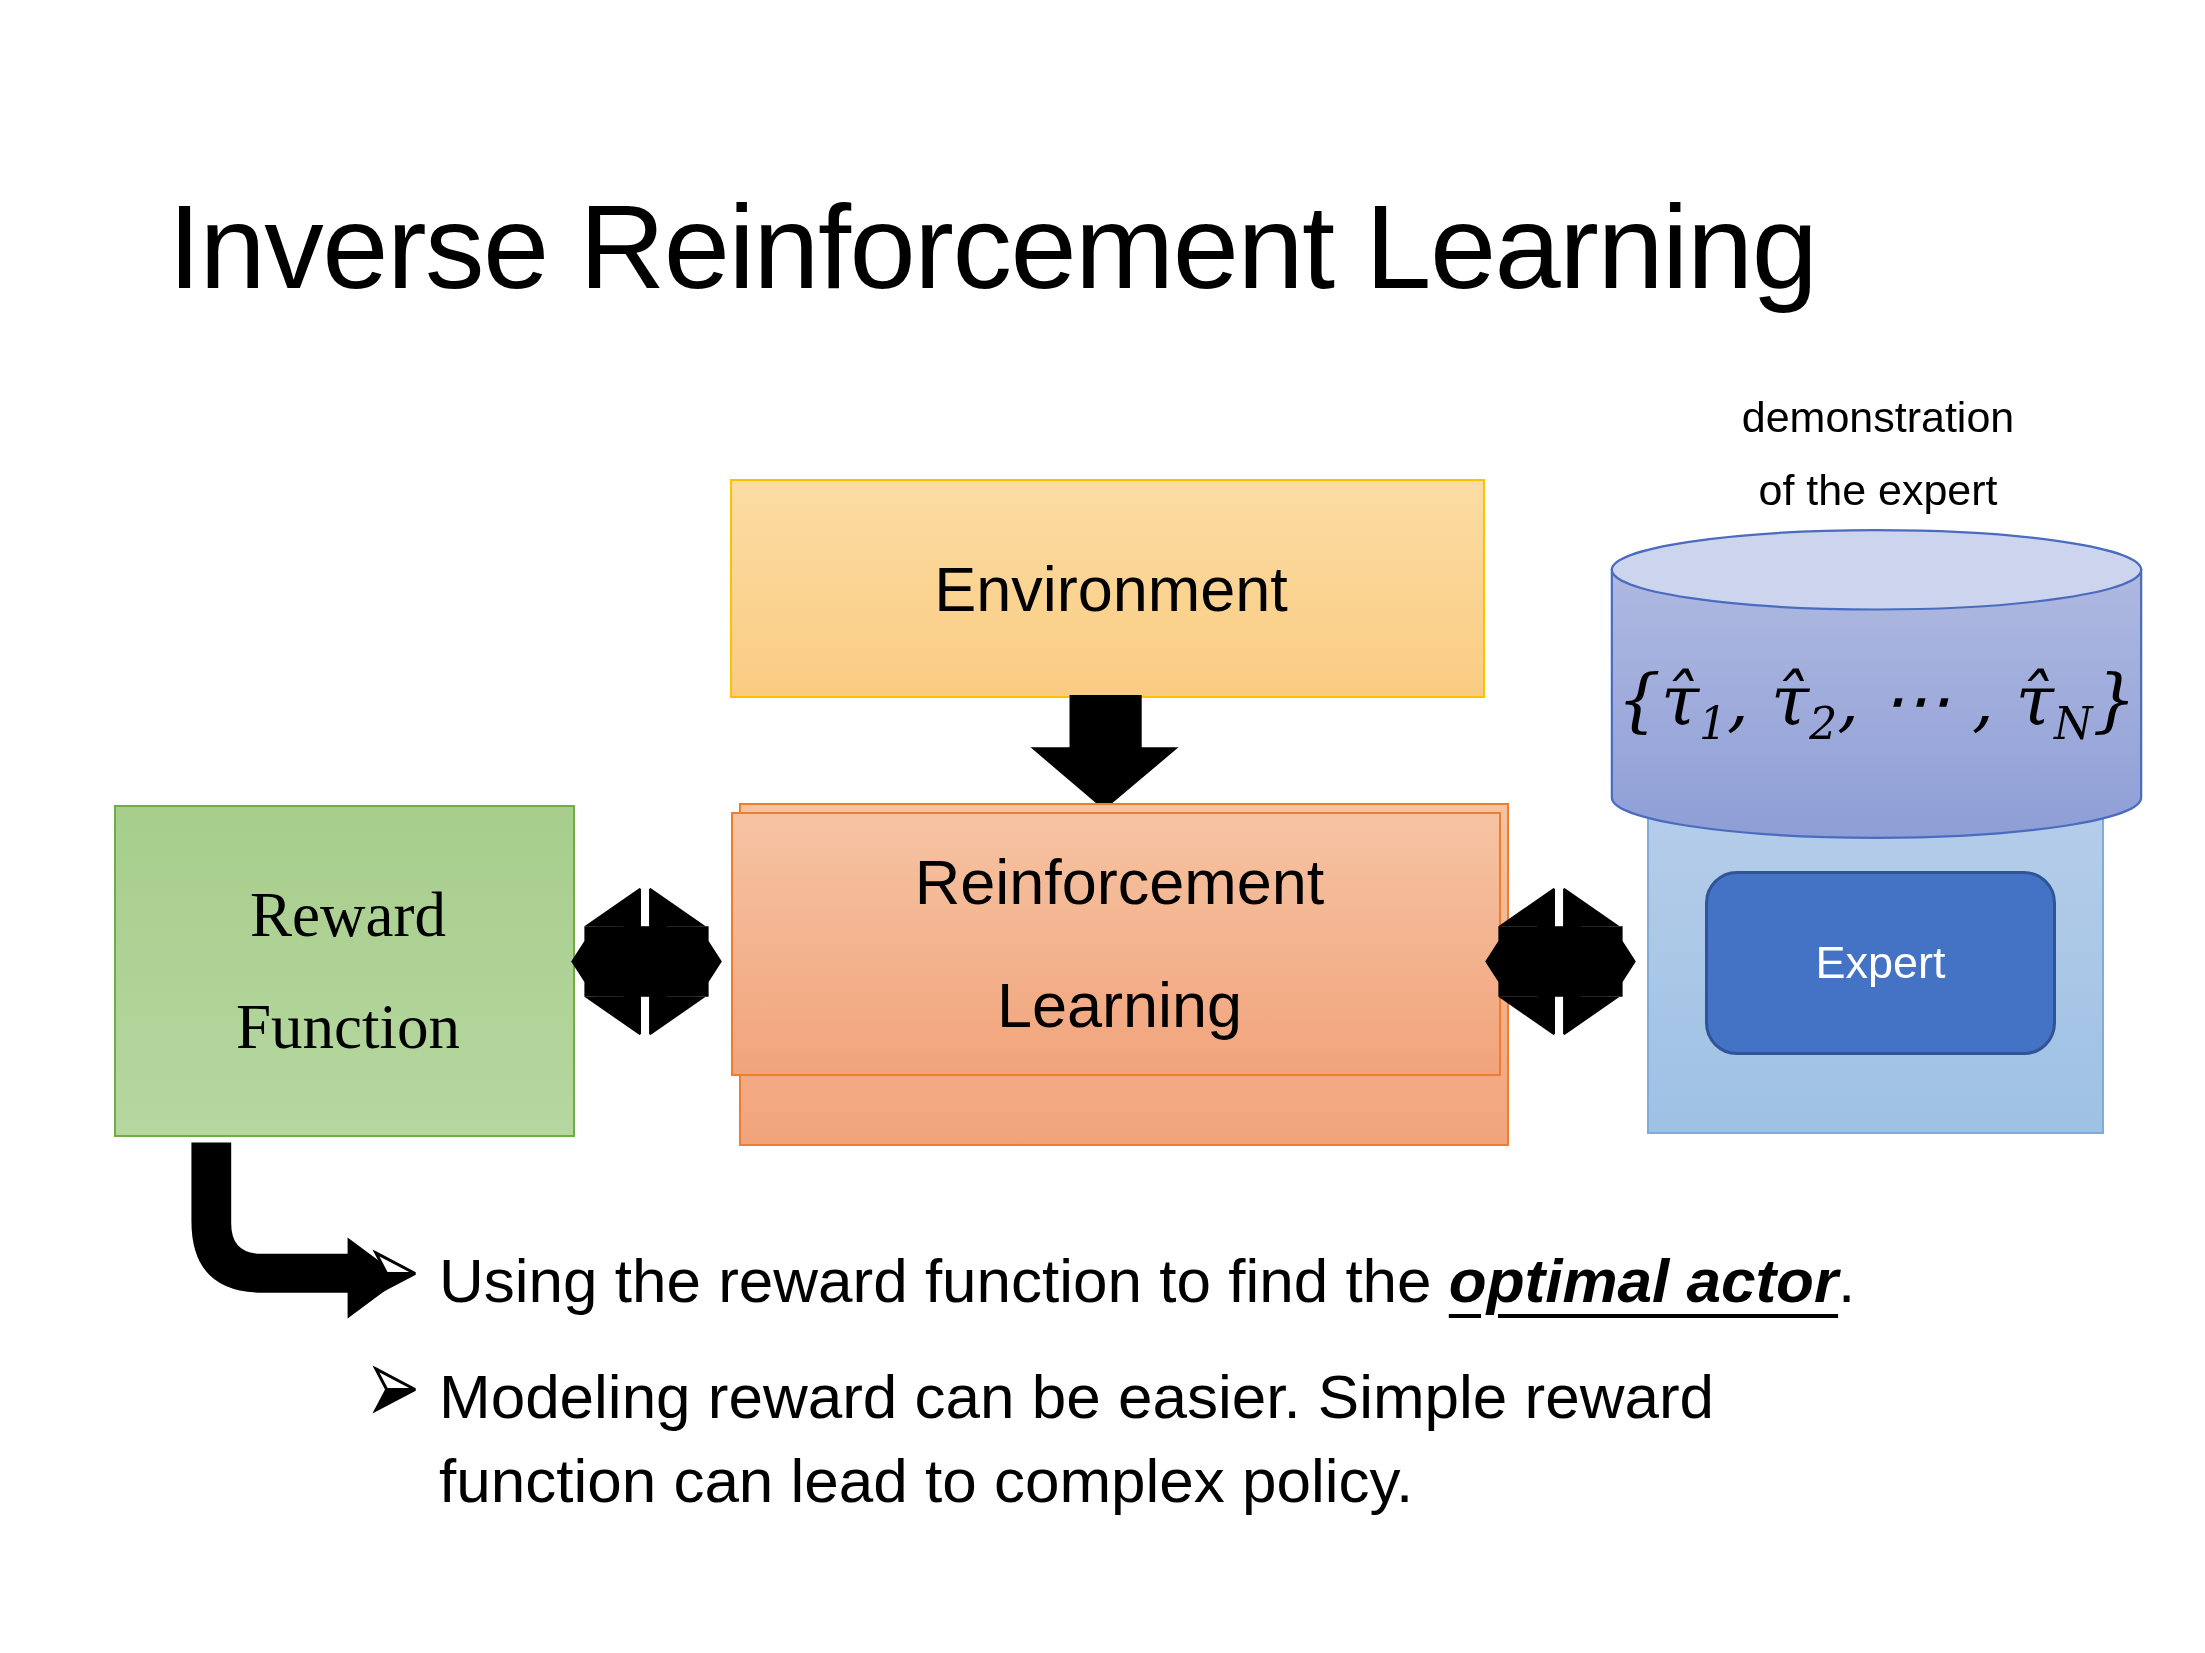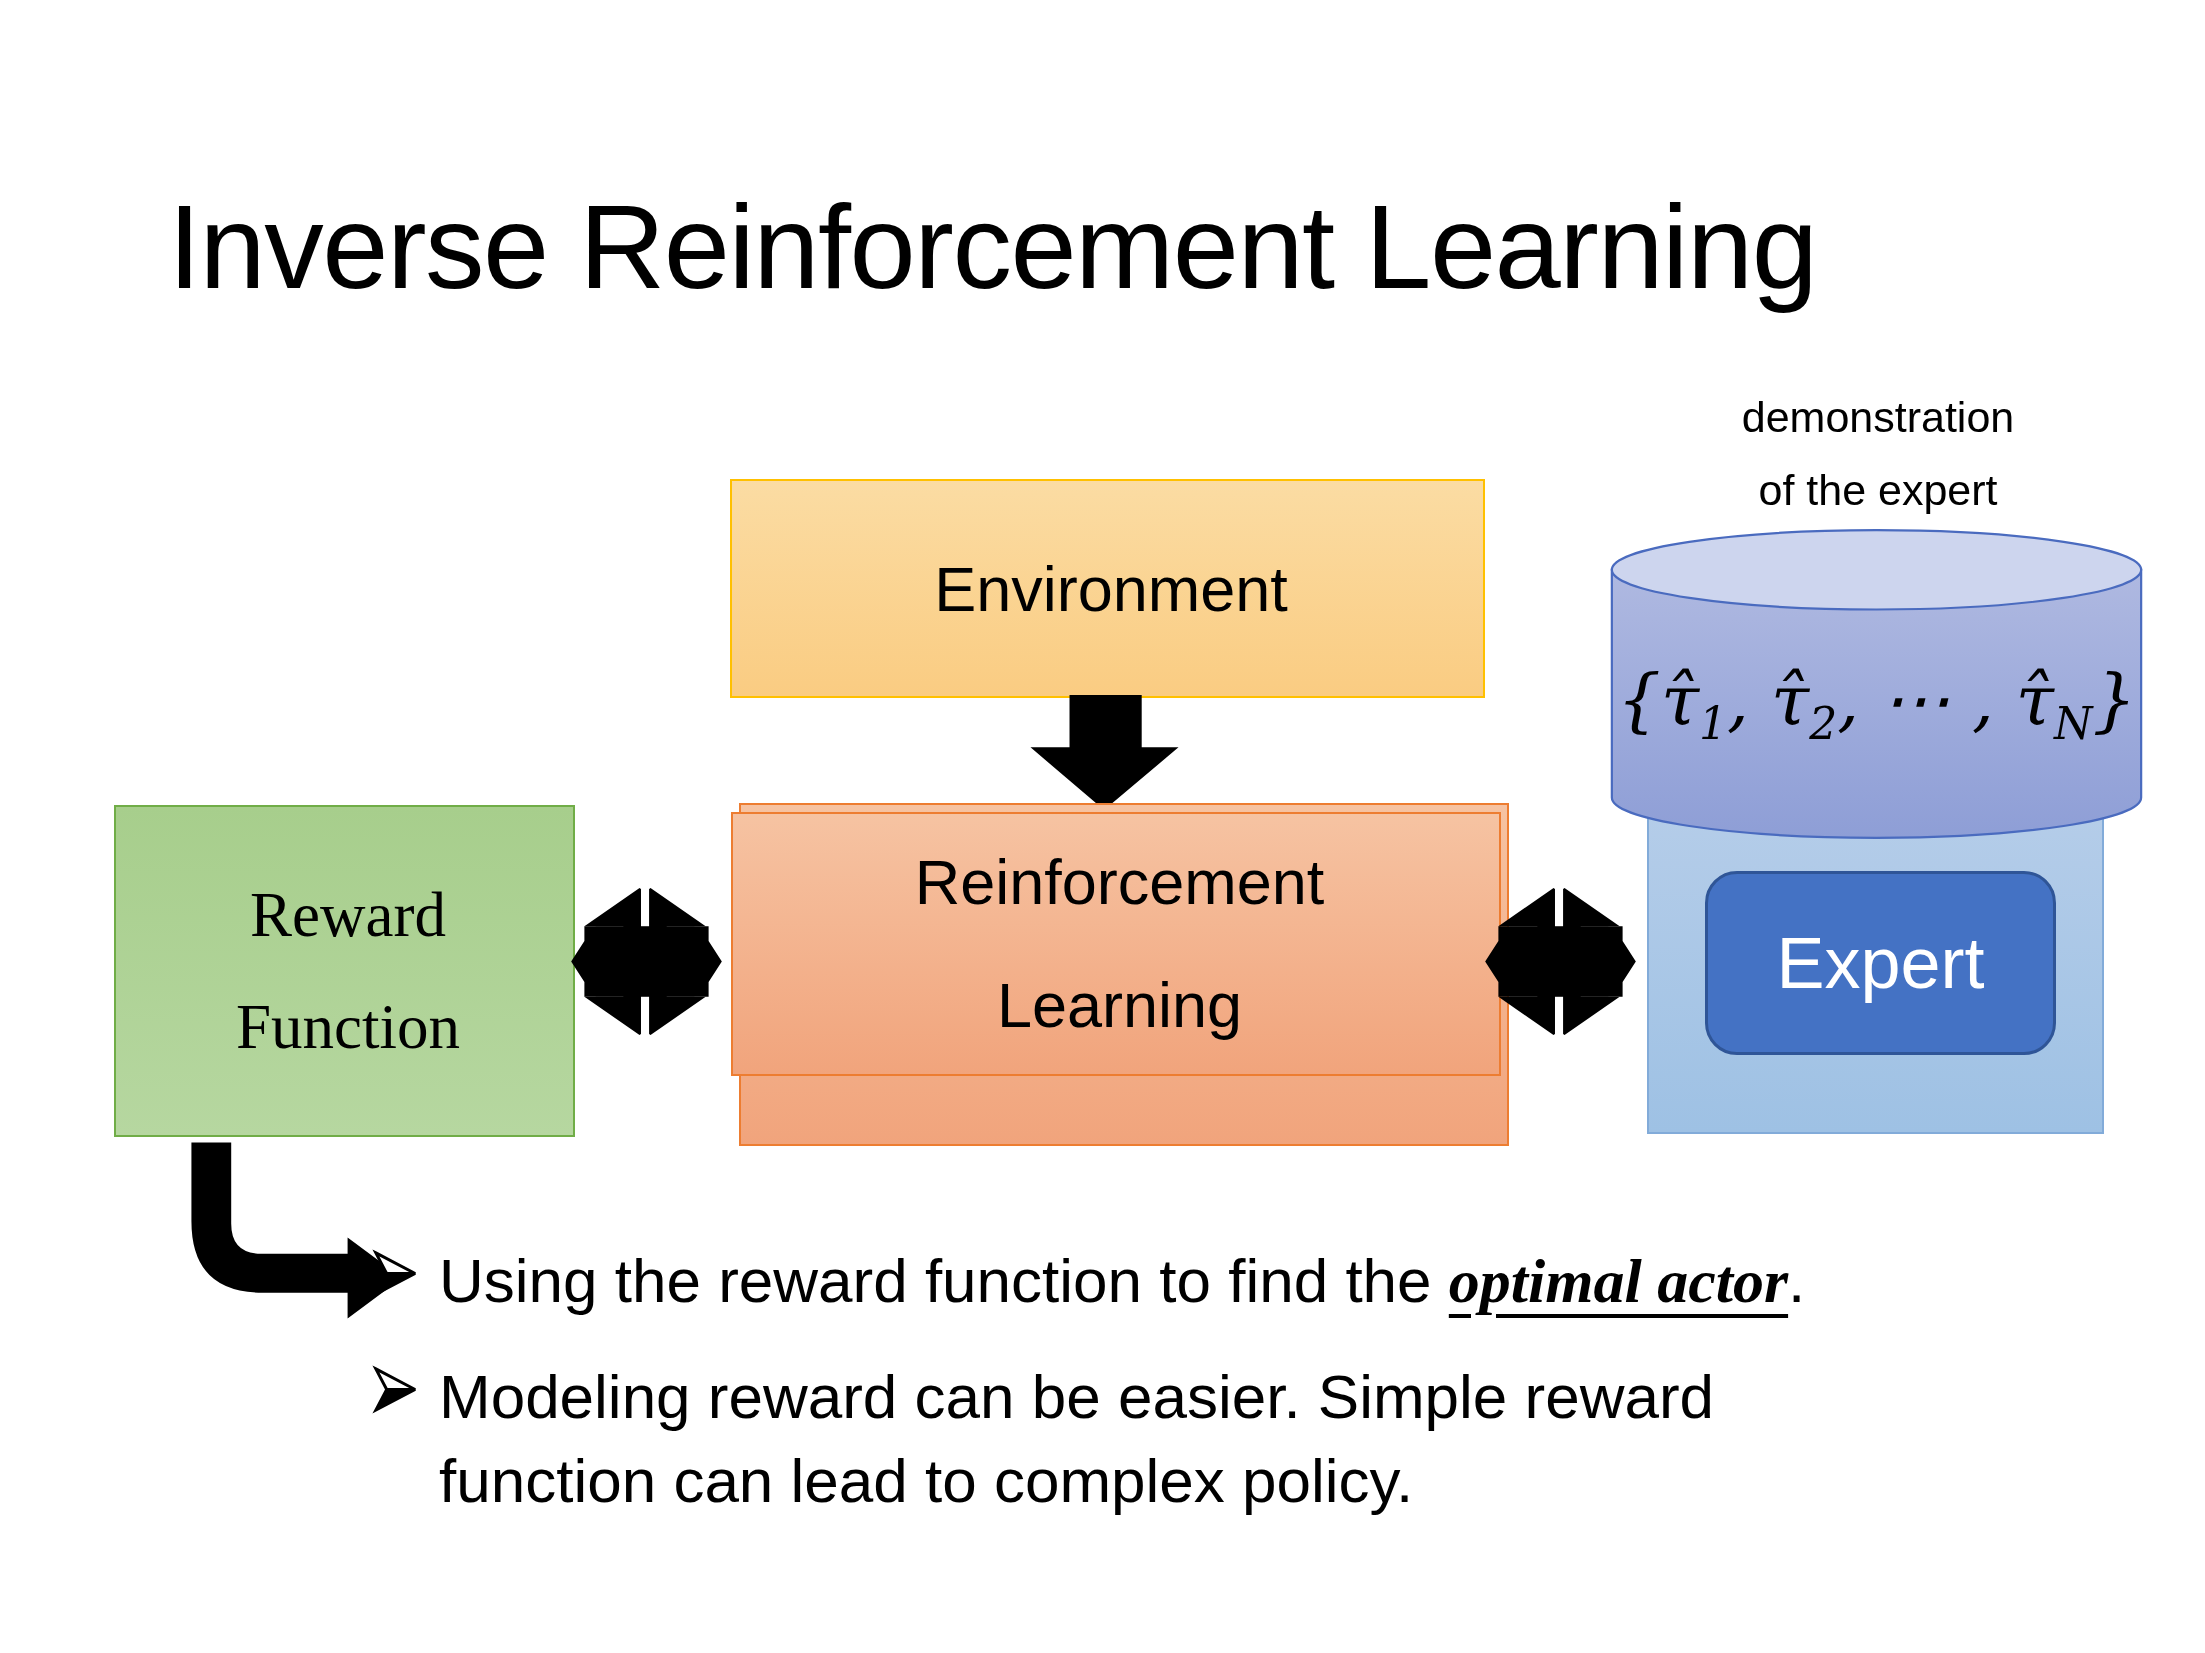--- a/index.html
+++ b/index.html
@@ -49,21 +49,21 @@
   }
   #expert-container-box{
     left:1647px; top:805px; width:457px; height:329px;
     background:linear-gradient(var(--expert-container-fill-top),var(--expert-container-fill-bottom));
     border:2.2px solid var(--expert-container-border);
   }
   #expert-box{
     left:1705px; top:871px; width:351px; height:184px;
     box-sizing:border-box; border-radius:32px;
     background:var(--expert-fill); border:3.7px solid var(--expert-border);
-    color:var(--expert-text); font-size:72px;
+    color:var(--expert-text); font-size:45px;
     display:flex; align-items:center; justify-content:center;
   }
   #trajectory-formula{
     left:1617px; top:660px; width:518px; text-align:center;
     font-family:"DejaVu Serif","Liberation Serif",serif;
     font-style:italic; font-size:69px; white-space:nowrap;
   }
   #trajectory-formula span{white-space:pre;}
   #trajectory-formula sub{font-size:44px;}
   #bullet-list{
@@ -72,21 +72,20 @@
   .bullet{display:flex; align-items:flex-start; margin:0 0 32px 0;}
   .bullet .marker{flex:0 0 auto; margin-top:10.3px;}
   .bullet-text{
     margin-left:19px; font-size:62px; line-height:84px; white-space:nowrap;
   }
   .bullet-text .bl{display:block; white-space:nowrap;}
   .emph{
     font-weight:bold; font-style:italic;
     text-decoration:underline; text-underline-offset:11.8px;
     text-decoration-thickness:4.4px;
-    font-family:Liberation Serif, serif;
   }
 </style>
 </head>
 <body>
 
 <div id="canvas">
 
   <div class="abs" id="slide-title">Inverse Reinforcement Learning</div>
 
   <div class="abs" id="demo-label">

